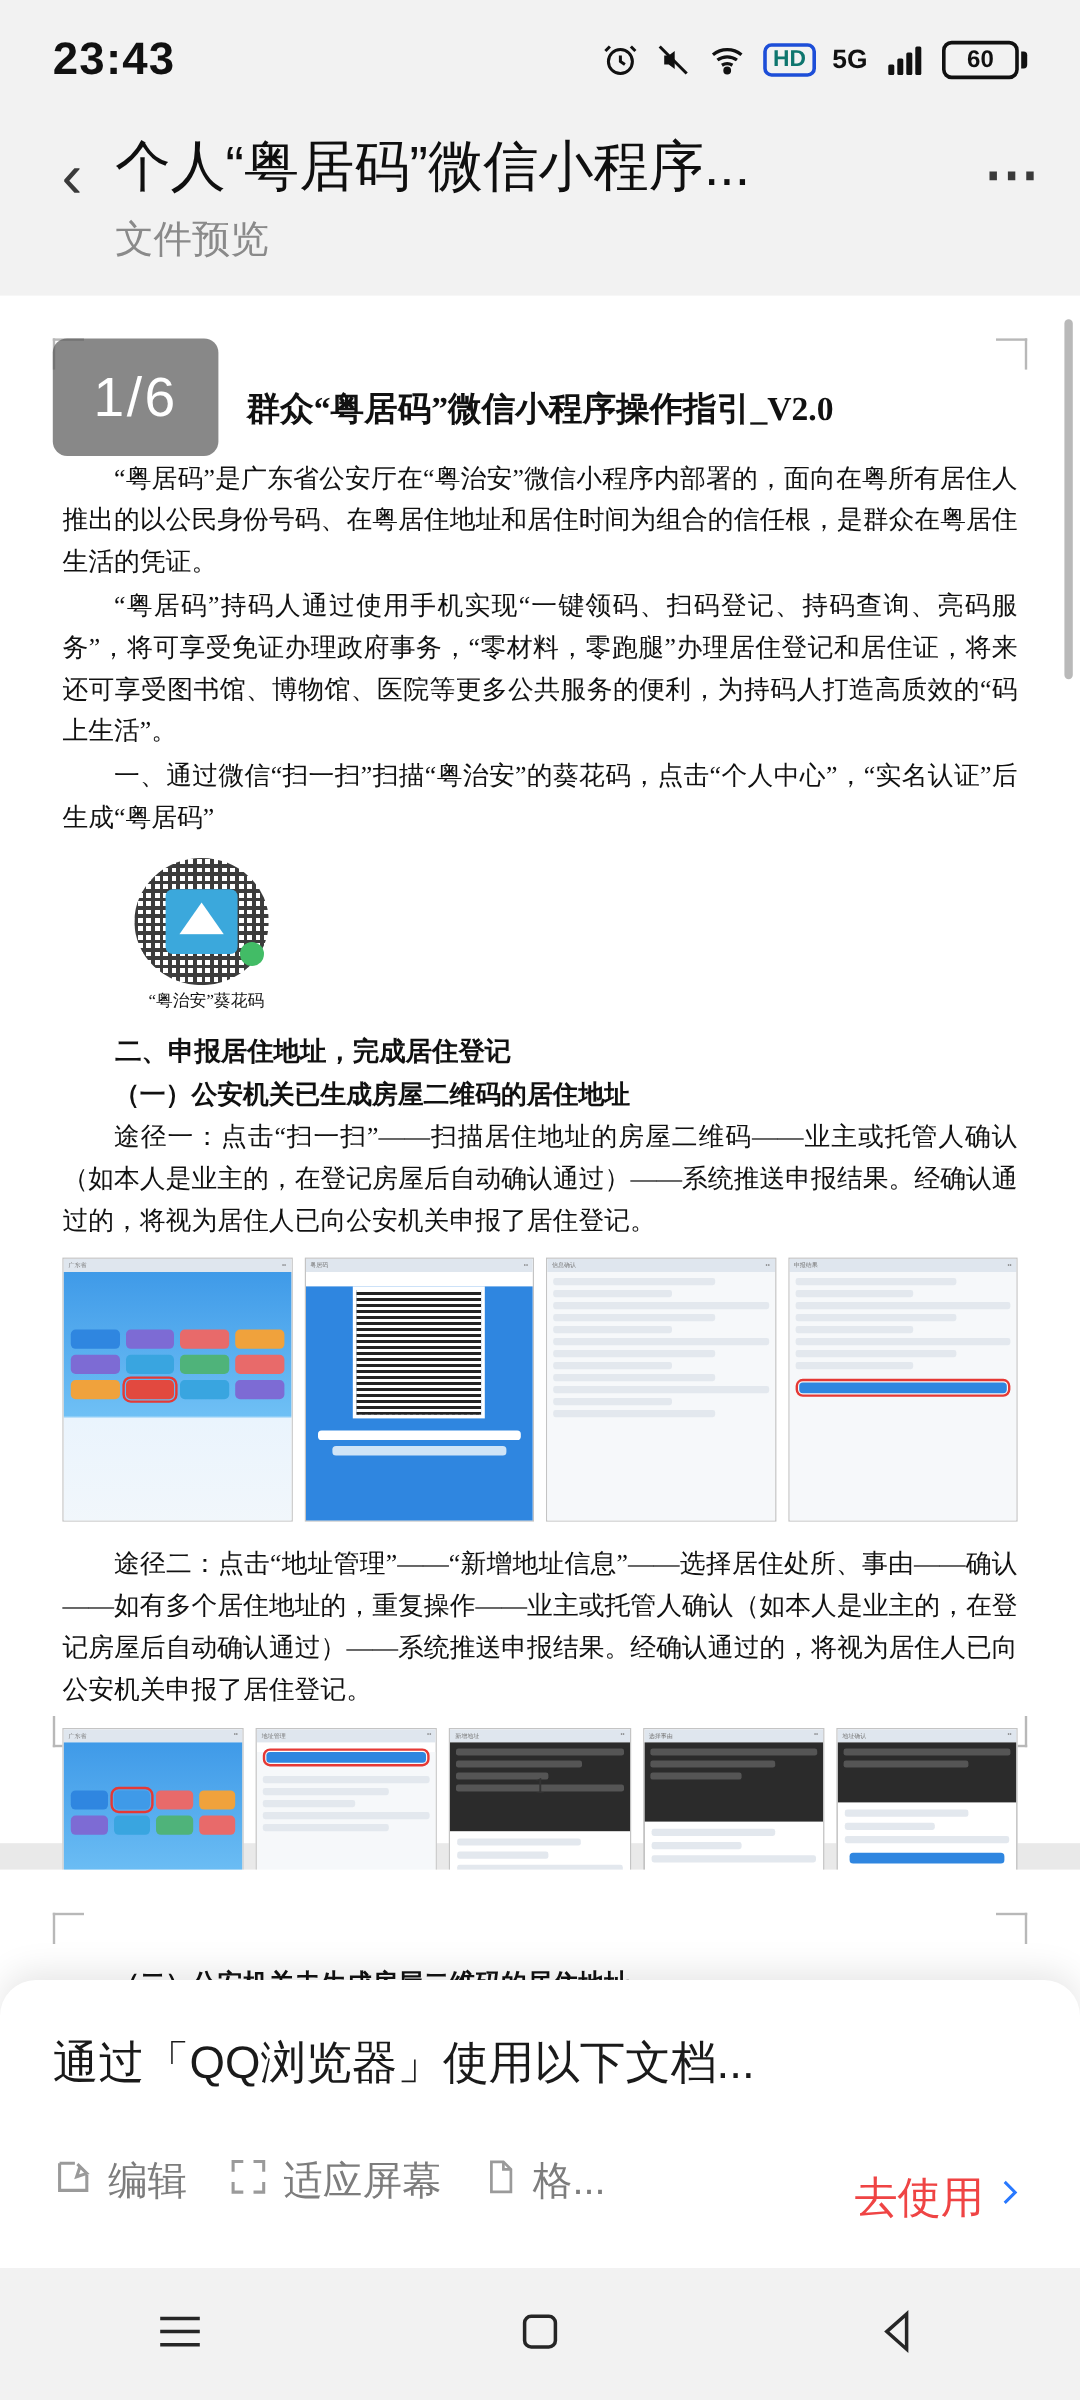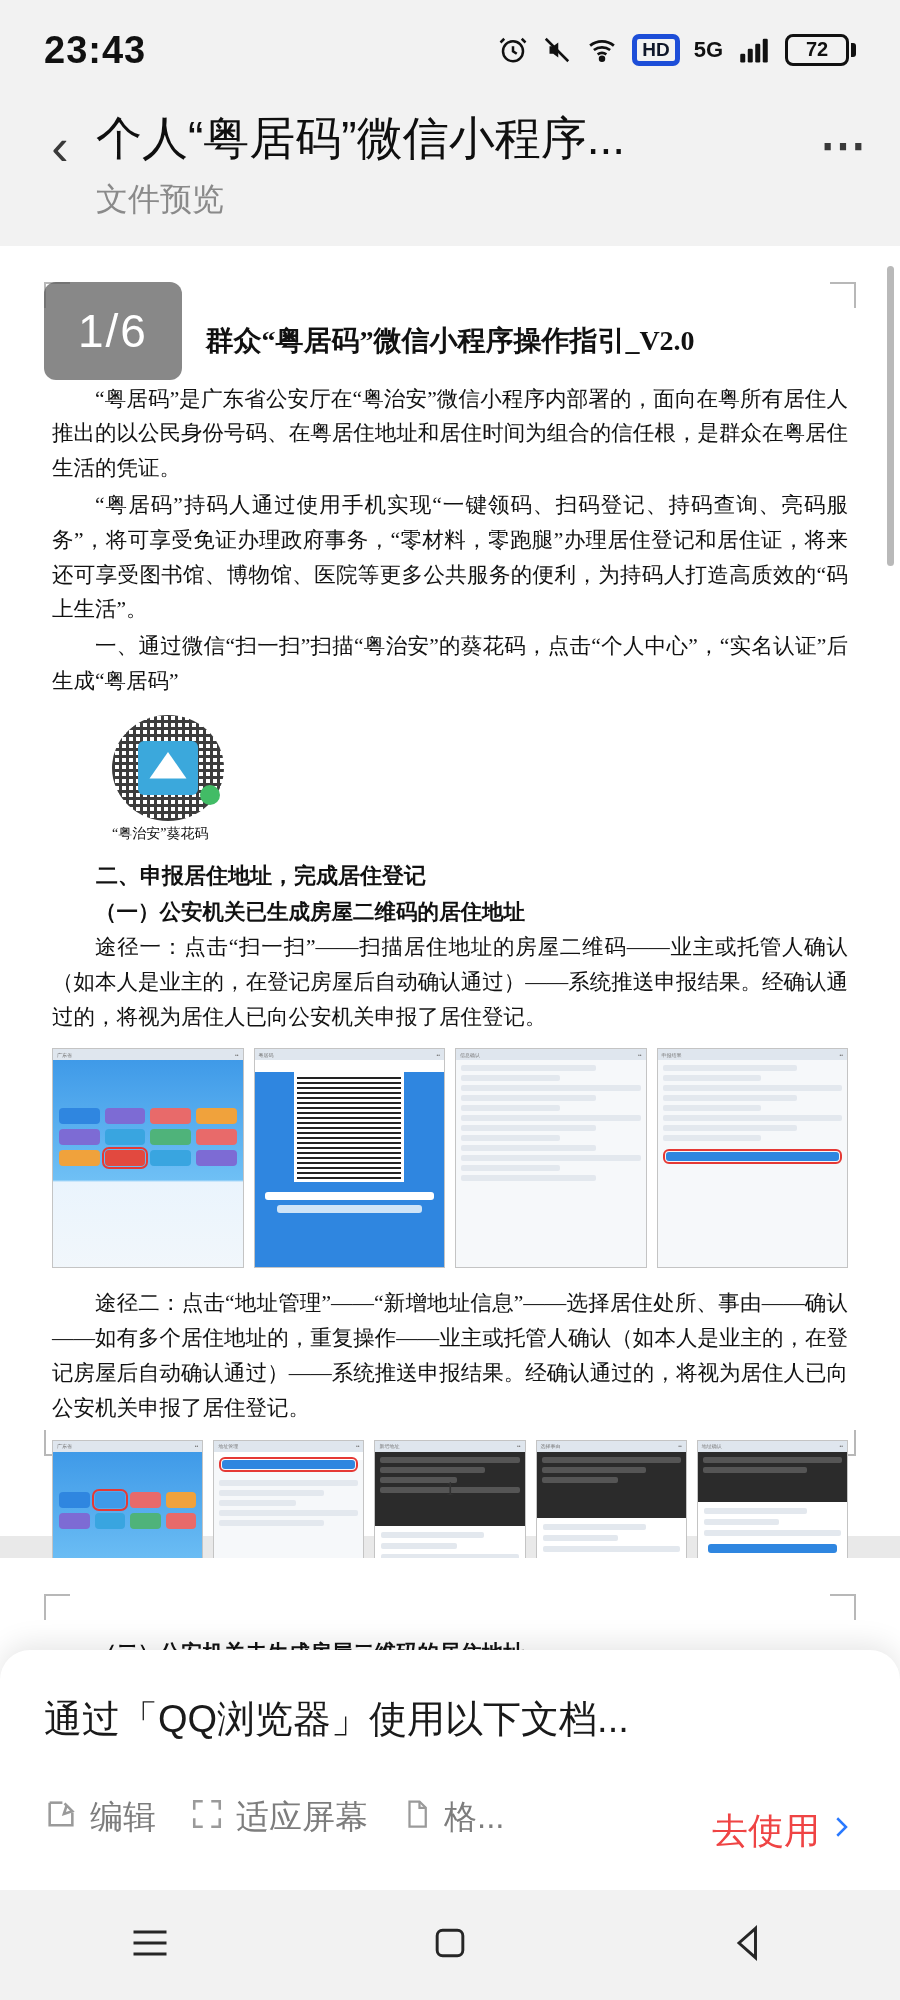--- a/index.html
+++ b/index.html
@@ -27,22 +27,22 @@
   .status-time {
     font-size: 38px; color: #111; letter-spacing: 1px;
     font-weight: 700;
   }
   .status-right {
     margin-left: auto;
     display: flex; align-items: center; gap: 14px;
   }
   .st-icon { display: inline-flex; align-items: center; justify-content: center; }
   .badge-box {
-    border: 5px solid #1d4ed8; border-radius: 7px;
-    font-size: 19px; font-weight: 700; color: #0f172a;
+    border: 3px solid #1d4ed8; border-radius: 7px;
+    font-size: 19px; font-weight: 700; color: #0f766e;
     padding: 1px 5px; line-height: 1.1;
   }
   .badge-5g {
     font-size: 22px; font-weight: 700; color: #111;
     line-height: 1;
   }
   .battery {
     display: flex; align-items: center;
   }
   .battery-body {
@@ -156,21 +156,21 @@
     content: ""; position: absolute; inset: 8px;
     background: #fff;
     clip-path: polygon(50% 8%, 92% 78%, 8% 78%);
   }
   .qr-green {
     position: absolute; right: 4px; bottom: 16px;
     width: 20px; height: 20px; border-radius: 50%;
     background: #22b14c;
   }
   .qr-cap {
-    font-size: 14px; color: #111; margin-top: 4px;
+    font-size: 14px; color: #111; text-align: center; margin-top: 4px;
     font-family: "Liberation Serif", serif;
   }
 
   
   .shots {
     display: flex; gap: 10px; justify-content: center;
     margin: 14px 0 18px 0;
   }
   .shot {
     flex: 1 1 0; min-width: 0;
@@ -298,21 +298,21 @@
       <span class="badge-5g">5G</span>
       <span class="st-icon">
         <svg width="34" height="30" viewBox="0 0 24 24" fill="#111">
           <rect x="1" y="15" width="4" height="7" rx="1"></rect>
           <rect x="7" y="11" width="4" height="11" rx="1"></rect>
           <rect x="13" y="7" width="4" height="15" rx="1"></rect>
           <rect x="19" y="3" width="4" height="19" rx="1"></rect>
         </svg>
       </span>
       <span class="battery">
-        <span class="battery-body">72</span>
+        <span class="battery-body">60</span>
         <span class="battery-cap"></span>
       </span>
     </div>
   </div>
 
   <div class="titlebar">
     <div class="back-btn">‹</div>
     <div class="title-block">
       <div class="title-main">个人“粤居码”微信小程序...</div>
       <div class="title-sub">文件预览</div>

